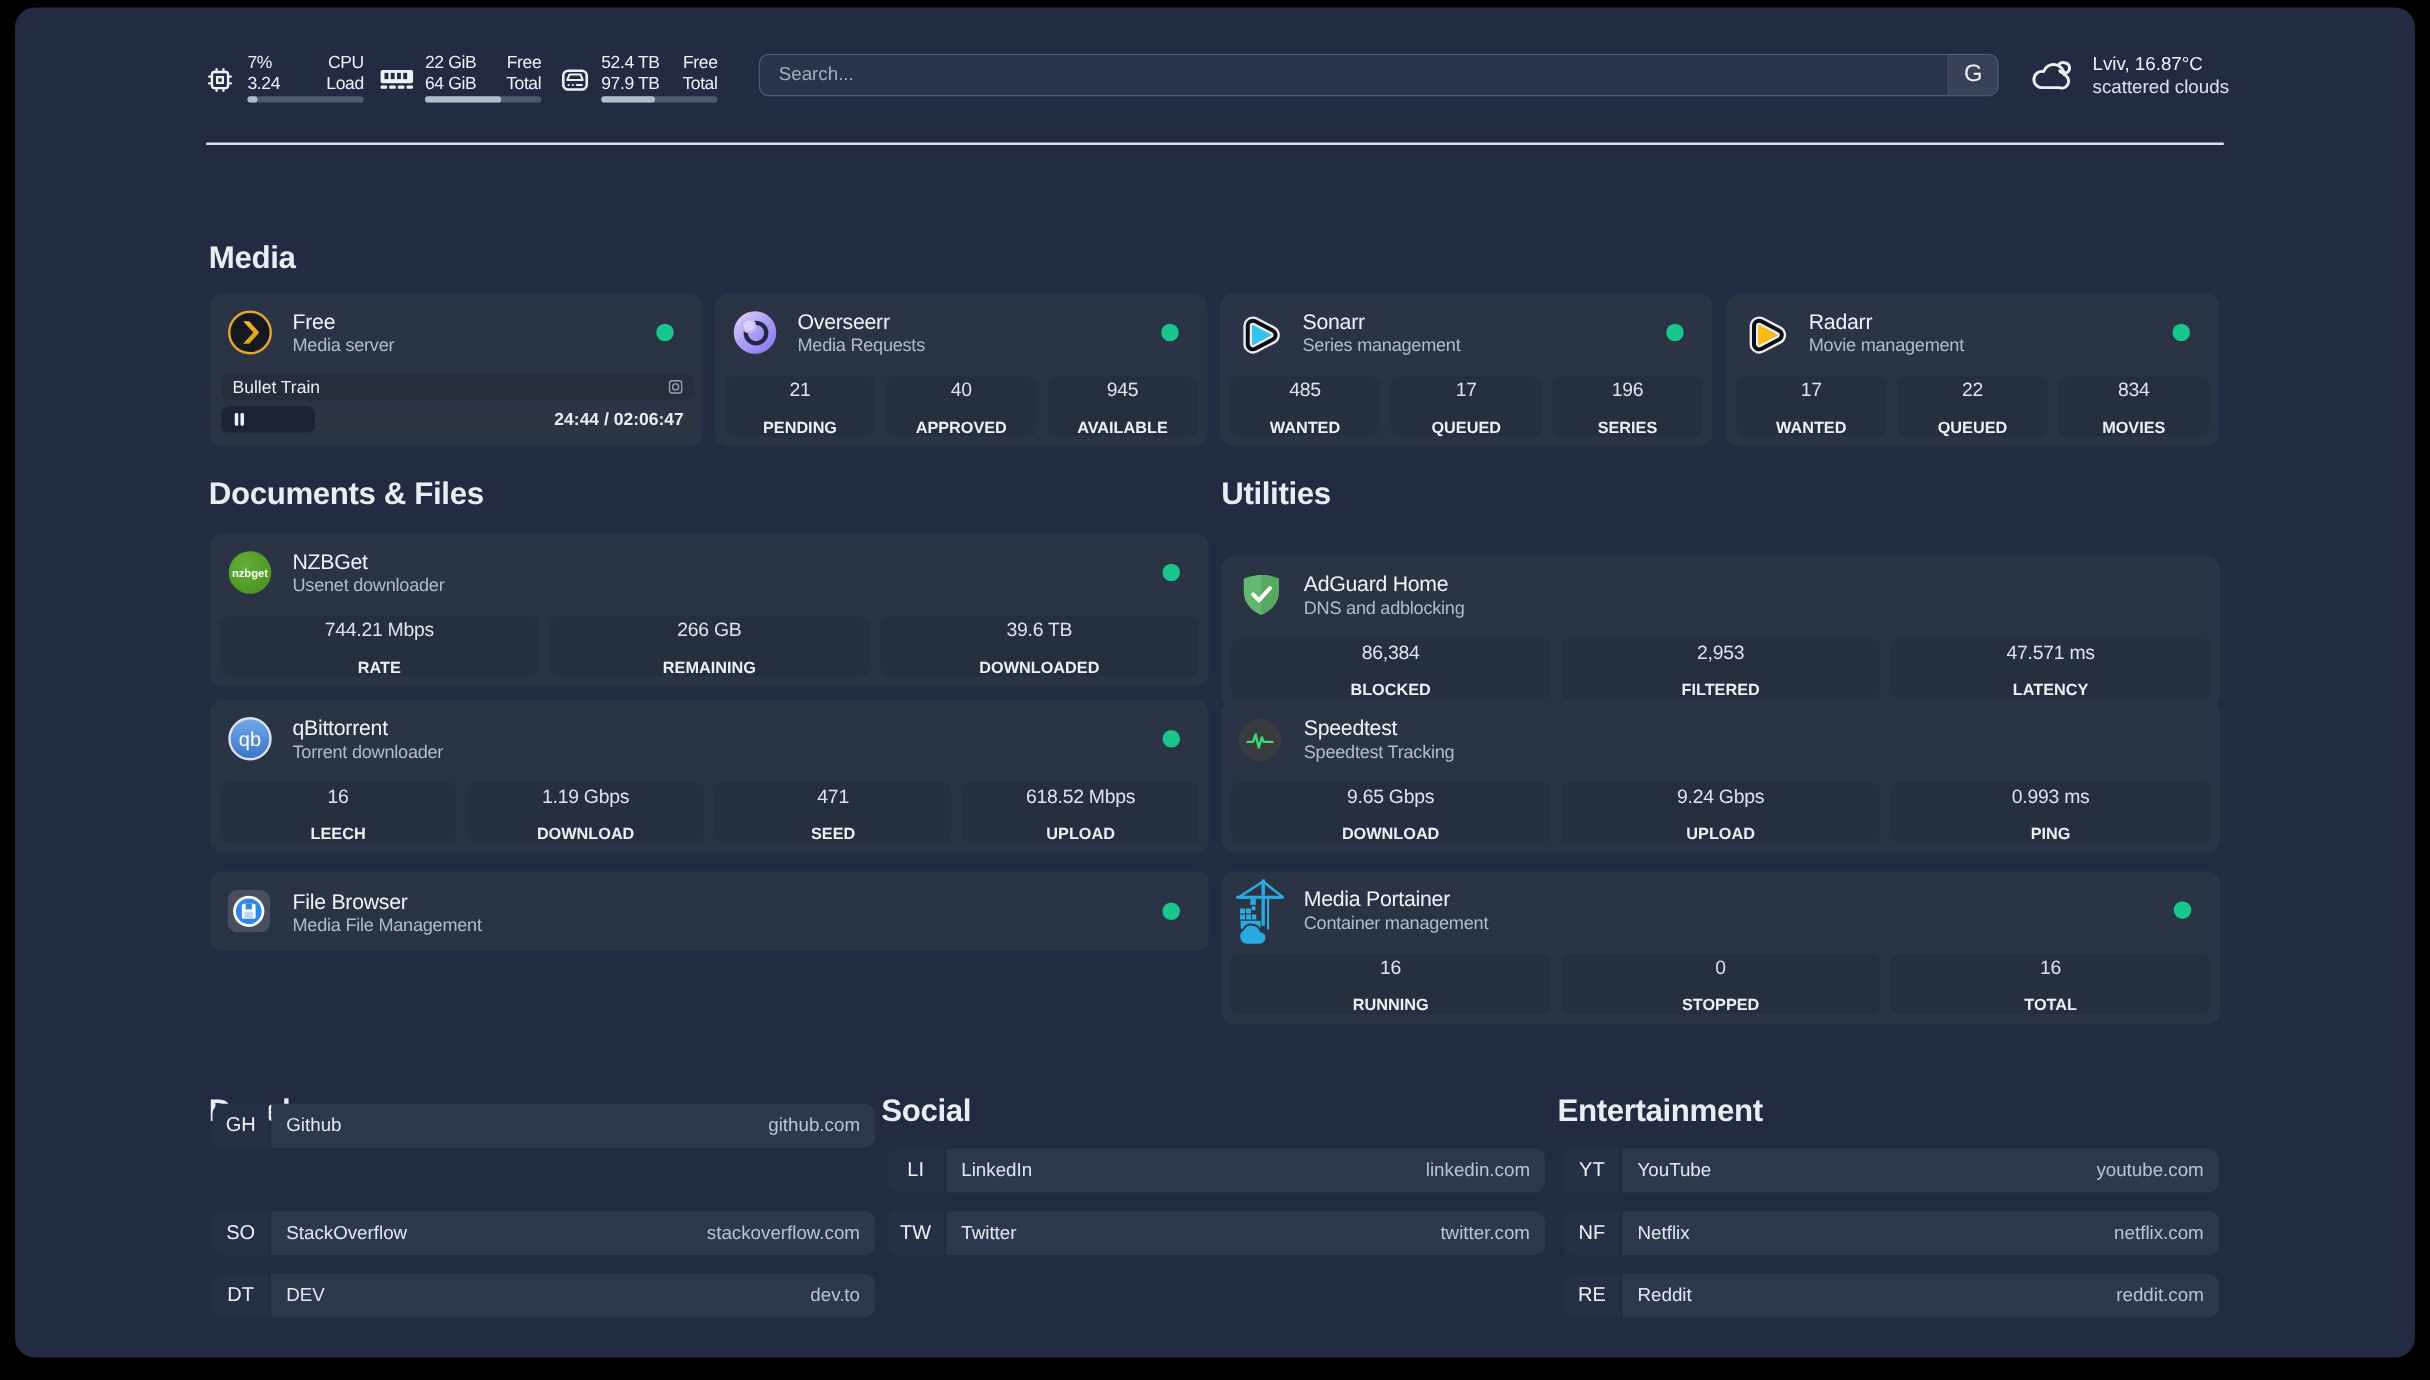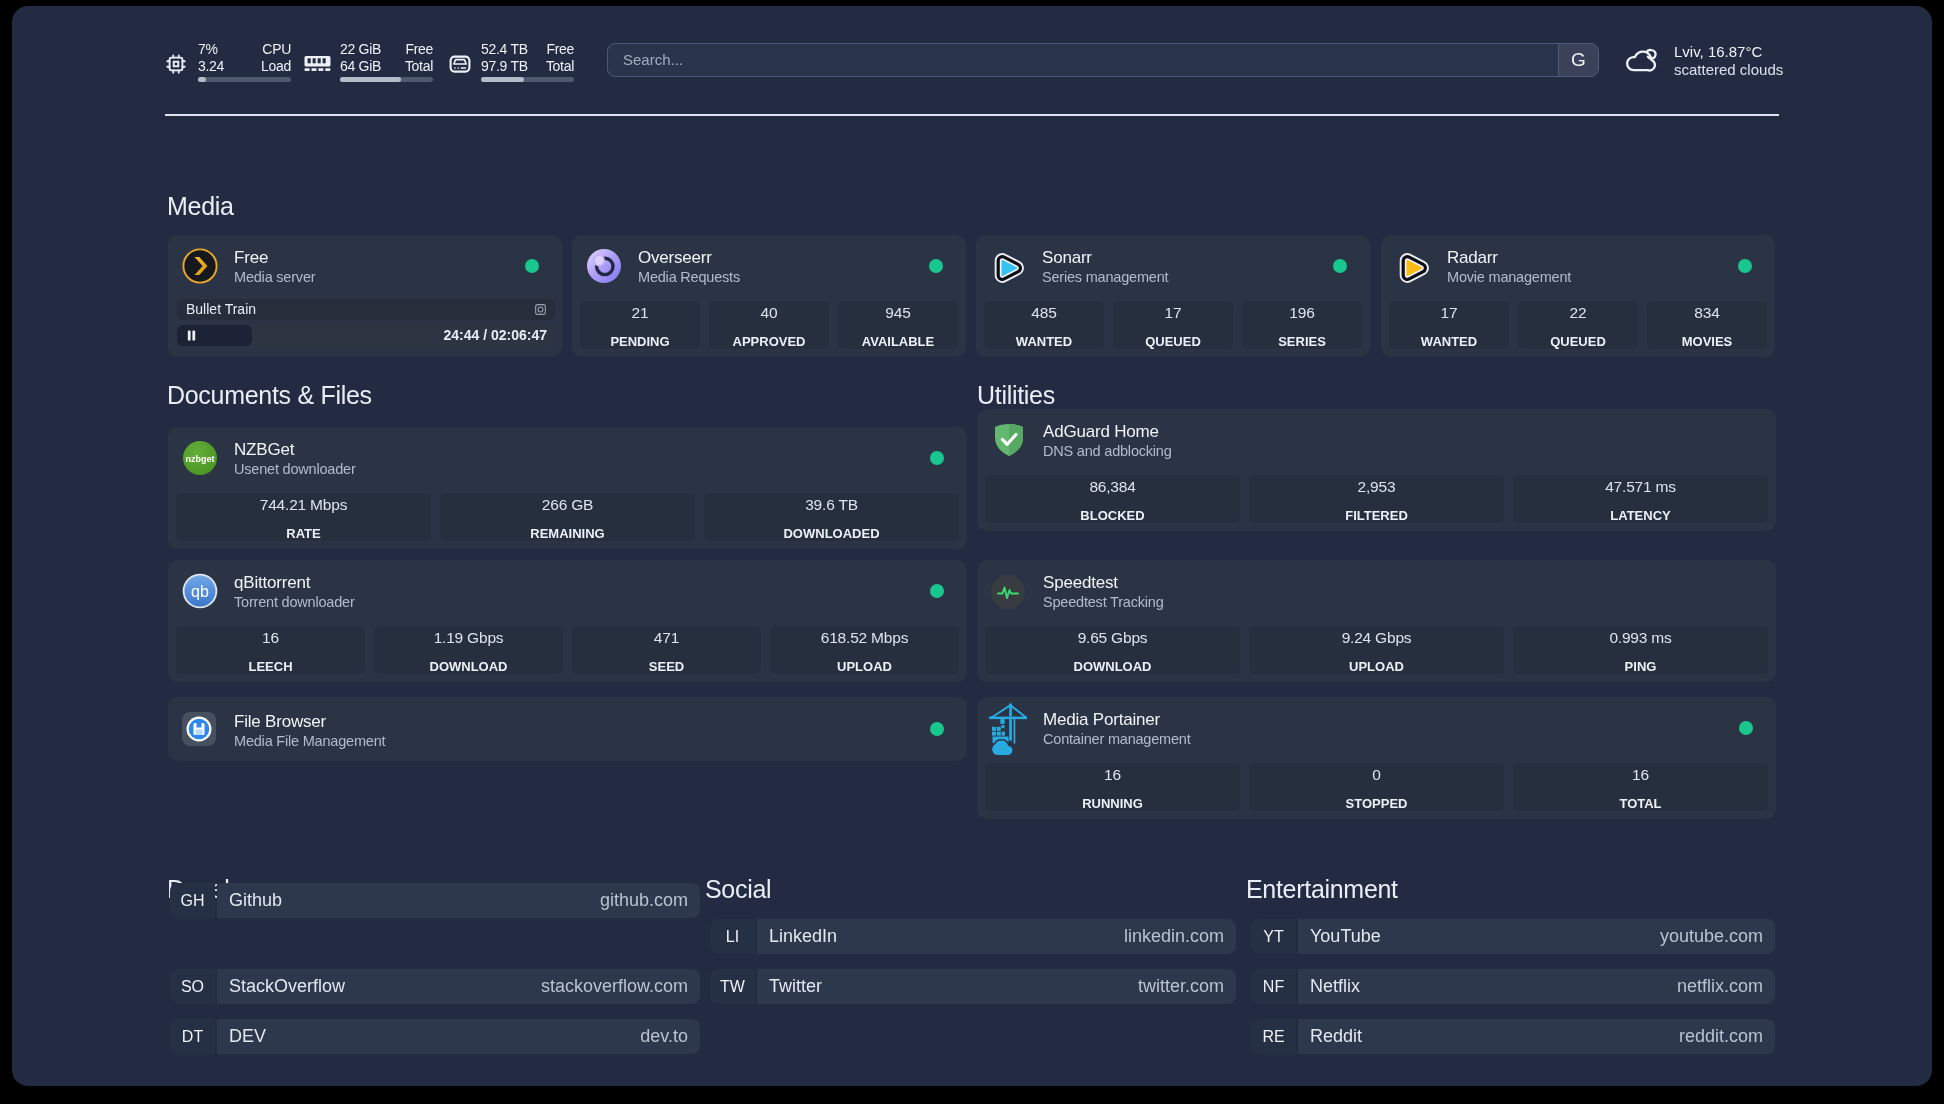--- a/index.html
+++ b/index.html
@@ -6,34 +6,34 @@
 *{box-sizing:border-box}
 .panel{position:absolute;left:12px;top:6px;width:1920px;height:1080px;background:#222b42;border-radius:16px;overflow:hidden;font-family:"Liberation Sans",sans-serif}
 .abs{position:absolute}
 .rtxt{position:absolute;width:93px;color:#eef2f8;font-size:14px;line-height:16.5px;letter-spacing:-0.3px}
 .rrow{display:flex;justify-content:space-between}
 .rbar{position:absolute;height:5px;border-radius:3px;background:#4e5a6d;width:93px}
 .rfill{height:5px;border-radius:3px;background:#b2bbc8}
 .search{position:absolute;left:595px;top:37px;width:992px;height:34px;background:#2a344c;border:1px solid #4c5a78;border-radius:8px;color:#a3adbd;font-size:15px;line-height:32px;padding-left:15px}
 .gbtn{position:absolute;right:0;top:0;width:40px;height:32px;background:rgba(255,255,255,.07);border-left:1px solid #4c5a78;border-radius:0 7px 7px 0;color:#eef2f8;font-size:19px;text-align:center;line-height:31px}
 .divider{position:absolute;left:153px;top:108px;width:1614px;height:2px;background:rgba(238,242,248,.92)}
-.h1{position:absolute;color:#e9eef5;font-size:25px;line-height:29px;font-weight:400;letter-spacing:-0.3px}
+.h1{position:absolute;color:#e9eef5;font-size:25px;line-height:29px;font-weight:700;letter-spacing:-0.3px}
 .card{position:absolute;background:#2b3444;border-radius:10px}
 .cicon{position:absolute;left:14px;top:13px;width:36px;height:36px}
 .ctitle{position:absolute;left:66px;top:12px;font-size:17px;line-height:21px;color:#f0f4f9;font-weight:400;letter-spacing:-0.2px}
 .csub{position:absolute;left:66px;top:33px;font-size:14.5px;line-height:18px;color:#b2bcca;letter-spacing:-0.2px}
 .dot{position:absolute;right:23px;top:24px;width:14px;height:14px;border-radius:50%;background:#19c78e}
 .stats{position:absolute;left:8px;right:8px;top:66px;height:48px;display:flex;gap:9px}
 .sb{flex:1;background:#252f3e;border-radius:6px;text-align:center;overflow:hidden}
 .sb .n{margin-top:3px;font-size:15.5px;line-height:18px;color:#dde4ee;letter-spacing:-0.2px}
 .sb .l{margin-top:12px;font-size:13px;line-height:16px;font-weight:bold;color:#edf1f7;letter-spacing:0px}
 .prow{position:absolute;left:9px;right:7px;height:21px;border-radius:6px;background:#262e3c}
 .bmrow{position:absolute;height:35px;display:flex}
 .abbr{width:45px;background:#263045;border-radius:8px 0 0 8px;display:flex;align-items:center;justify-content:center;font-size:16px;color:#eef2f8;flex:none}
-.bpill{flex:1;background:#2d384d;border-radius:0 8px 8px 0;margin-left:2px;display:flex;align-items:center;justify-content:space-between;padding:0 12px;font-size:18px}
+.bpill{flex:1;background:#2d384d;border-radius:0 8px 8px 0;margin-left:2px;display:flex;align-items:center;justify-content:space-between;padding:0 12px;font-size:15px}
 .bname{color:#e2e8f0}
 .burl{color:#bac3d2}
 </style>
 </head>
 <body>
 <div class="panel">
 
 <div class="abs" style="left:153px;top:47px;width:22px;height:22px">
 <svg width="22" height="22" viewBox="0 0 24 24" fill="none" stroke="#edf1f7" stroke-width="2" stroke-linecap="round">
         <rect x="5" y="5" width="14" height="14" rx="2"></rect>
@@ -329,21 +329,21 @@
           <rect x="11.5" y="11" width="11" height="12" rx="1.5" fill="#ffffff"></rect>
           <rect x="14.5" y="11" width="5" height="4.5" fill="#2f86eb"></rect>
           <rect x="13.5" y="17.5" width="7" height="5.5" fill="#bcd8f8"></rect>
         </svg>
   </div>
   <div class="ctitle" style="top:14px">File Browser</div>
       <div class="csub" style="top:35px">Media File Management</div>
   <div class="dot" style="top:25px"></div>
 </div>
 
-<div class="card" style="left:965px;top:403px;width:799px;height:122px">
+<div class="card" style="left:965px;top:439px;width:799px;height:122px">
   <div class="cicon">
   <svg width="36" height="36" viewBox="0 0 36 36">
           <path d="M18 2 C13 2 7.5 3.3 4 5 v10.5 C4 24 10 30.5 18 34 26 30.5 32 24 32 15.5 V5 C28.5 3.3 23 2 18 2 Z" fill="#63b86f"></path>
           <path d="M18 2 C23 2 28.5 3.3 32 5 v10.5 C32 24 26 30.5 18 34 Z" fill="#57a862"></path>
           <path d="M11.5 17.5 L16.2 22.3 L25 12.5" fill="none" stroke="#ffffff" stroke-width="3.2" stroke-linecap="round" stroke-linejoin="round"></path>
         </svg>
   </div>
   <div class="ctitle">AdGuard Home</div>
       <div class="csub">DNS and adblocking</div>
   <div class="stats">

